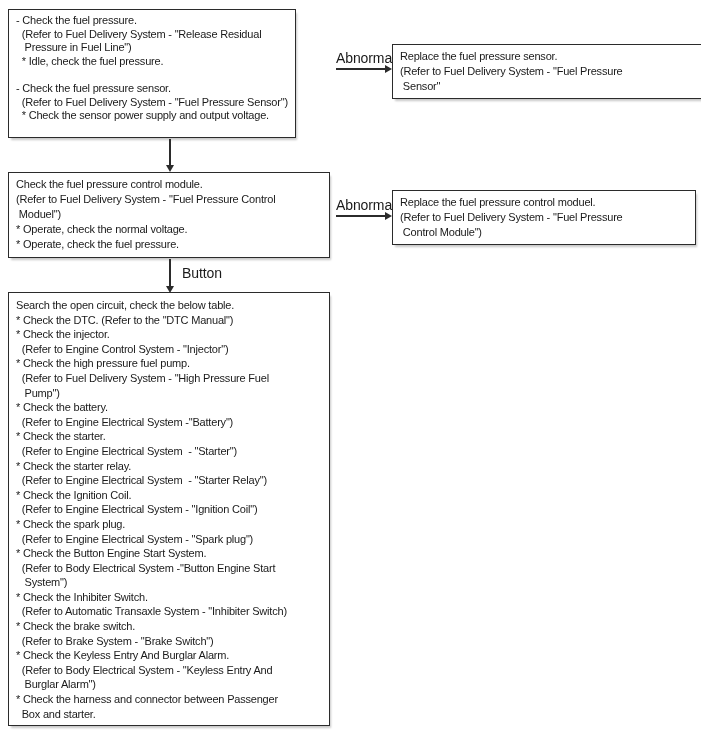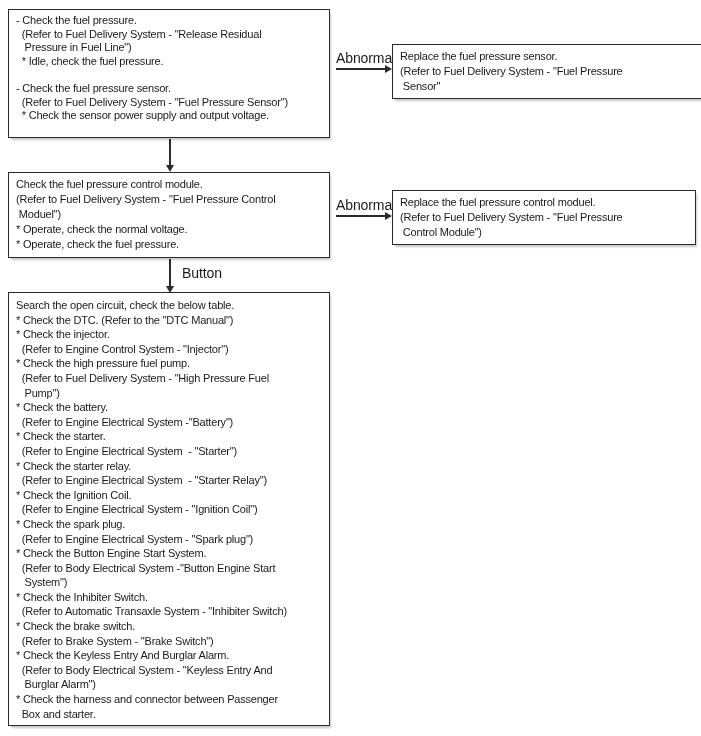--- a/index.html
+++ b/index.html
@@ -20,21 +20,21 @@
     position: absolute;
     box-sizing: border-box;
     background: #ffffff;
     border: 1.5px solid var(--border, #2b2b2b);
     padding: 4px 3px 4px 7px;
     font-size: 11px;
     letter-spacing: -0.2px;
     white-space: pre;
     box-shadow: 2px 3px 2px -1px rgba(0,0,0,0.22);
   }
-  .box-step1   { left: 8px;   top: 9px;   width: 322px; min-height: 129px; line-height: 13.6px; }
+  .box-step1   { left: 8px;   top: 9px;   width: 288px; min-height: 129px; line-height: 13.6px; }
   .box-result1 { left: 392px; top: 44px;  width: 368px; min-height: 55px;  line-height: 15px;   }
   .box-step2   { left: 8px;   top: 172px; width: 322px; min-height: 86px;  line-height: 15px; }
   .box-result2 { left: 392px; top: 190px; width: 304px; min-height: 53px;  line-height: 15px;   }
   .box-step3   { left: 8px;   top: 292px; width: 322px; min-height: 434px; line-height: 14.6px; padding-top: 5px; }
 
   .varrow {
     position: absolute;
     width: 1.5px;
     background: var(--border, #111111);
   }

